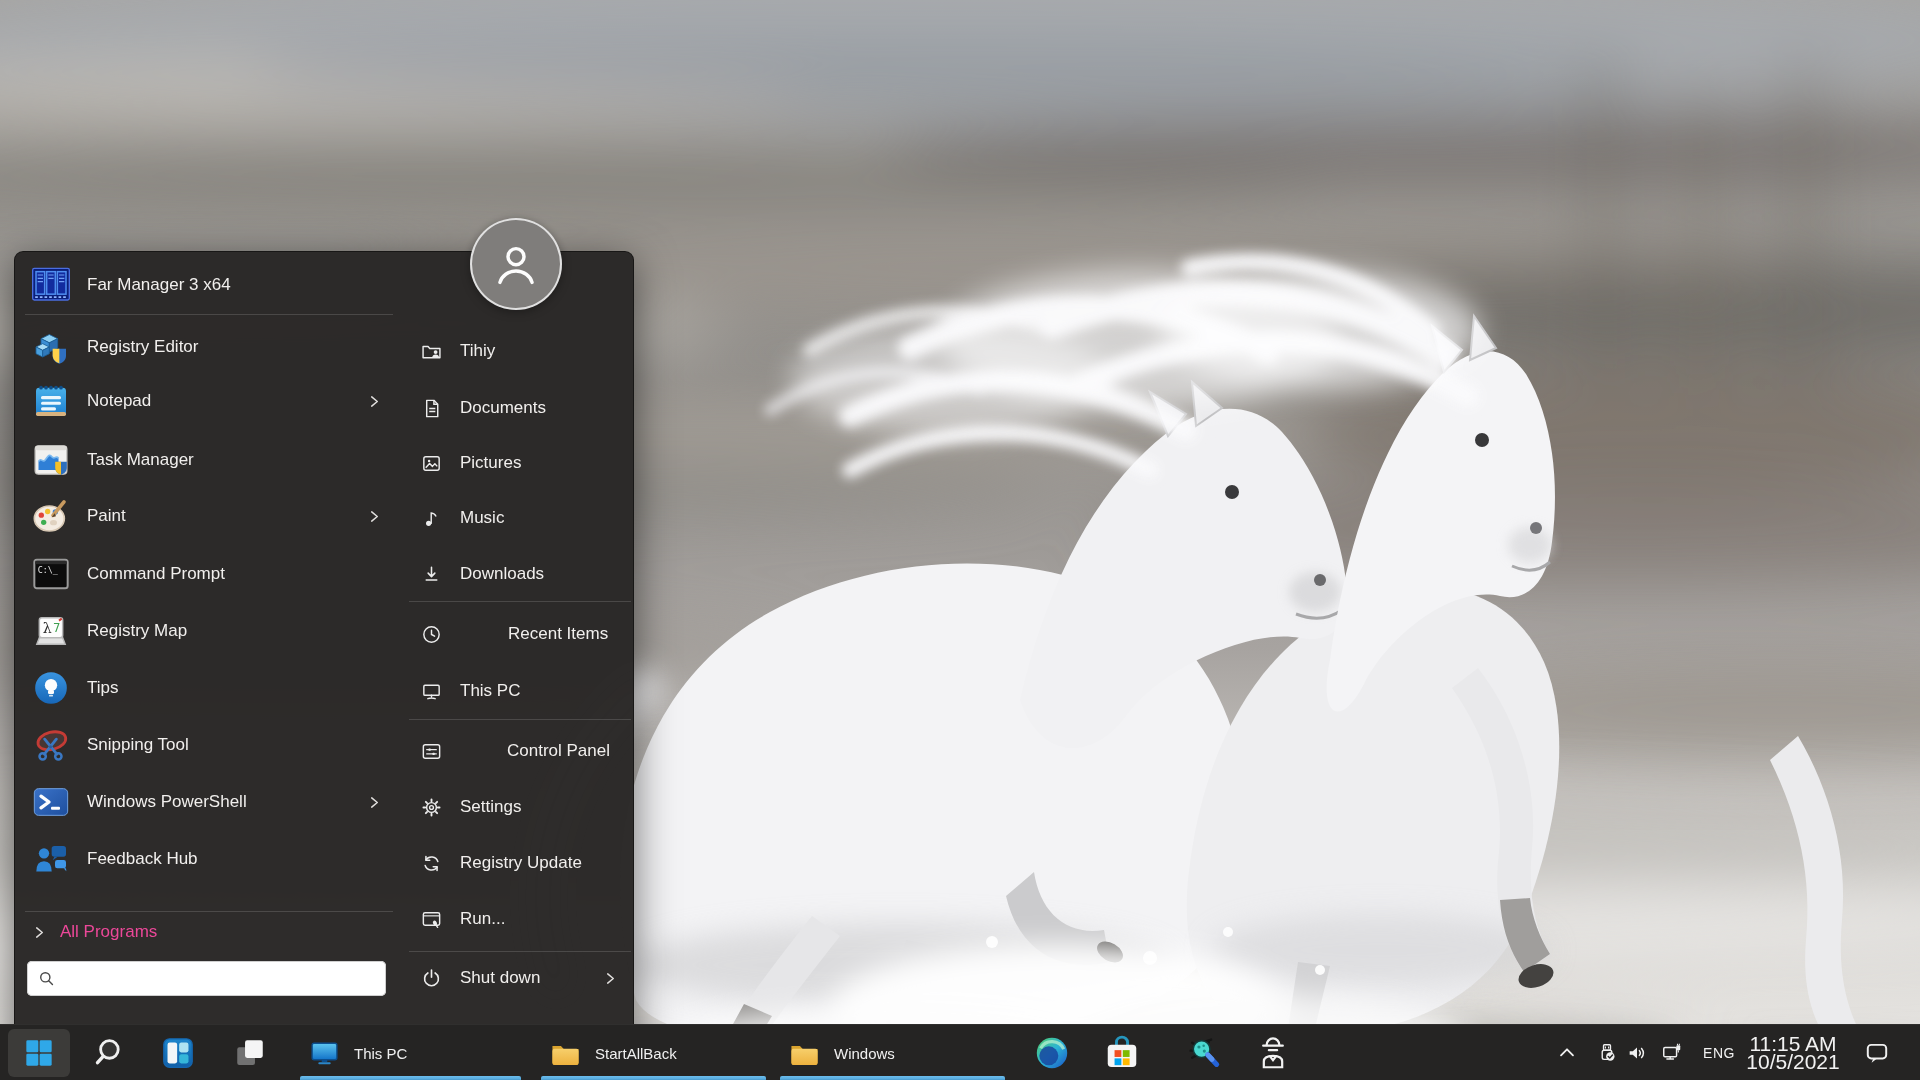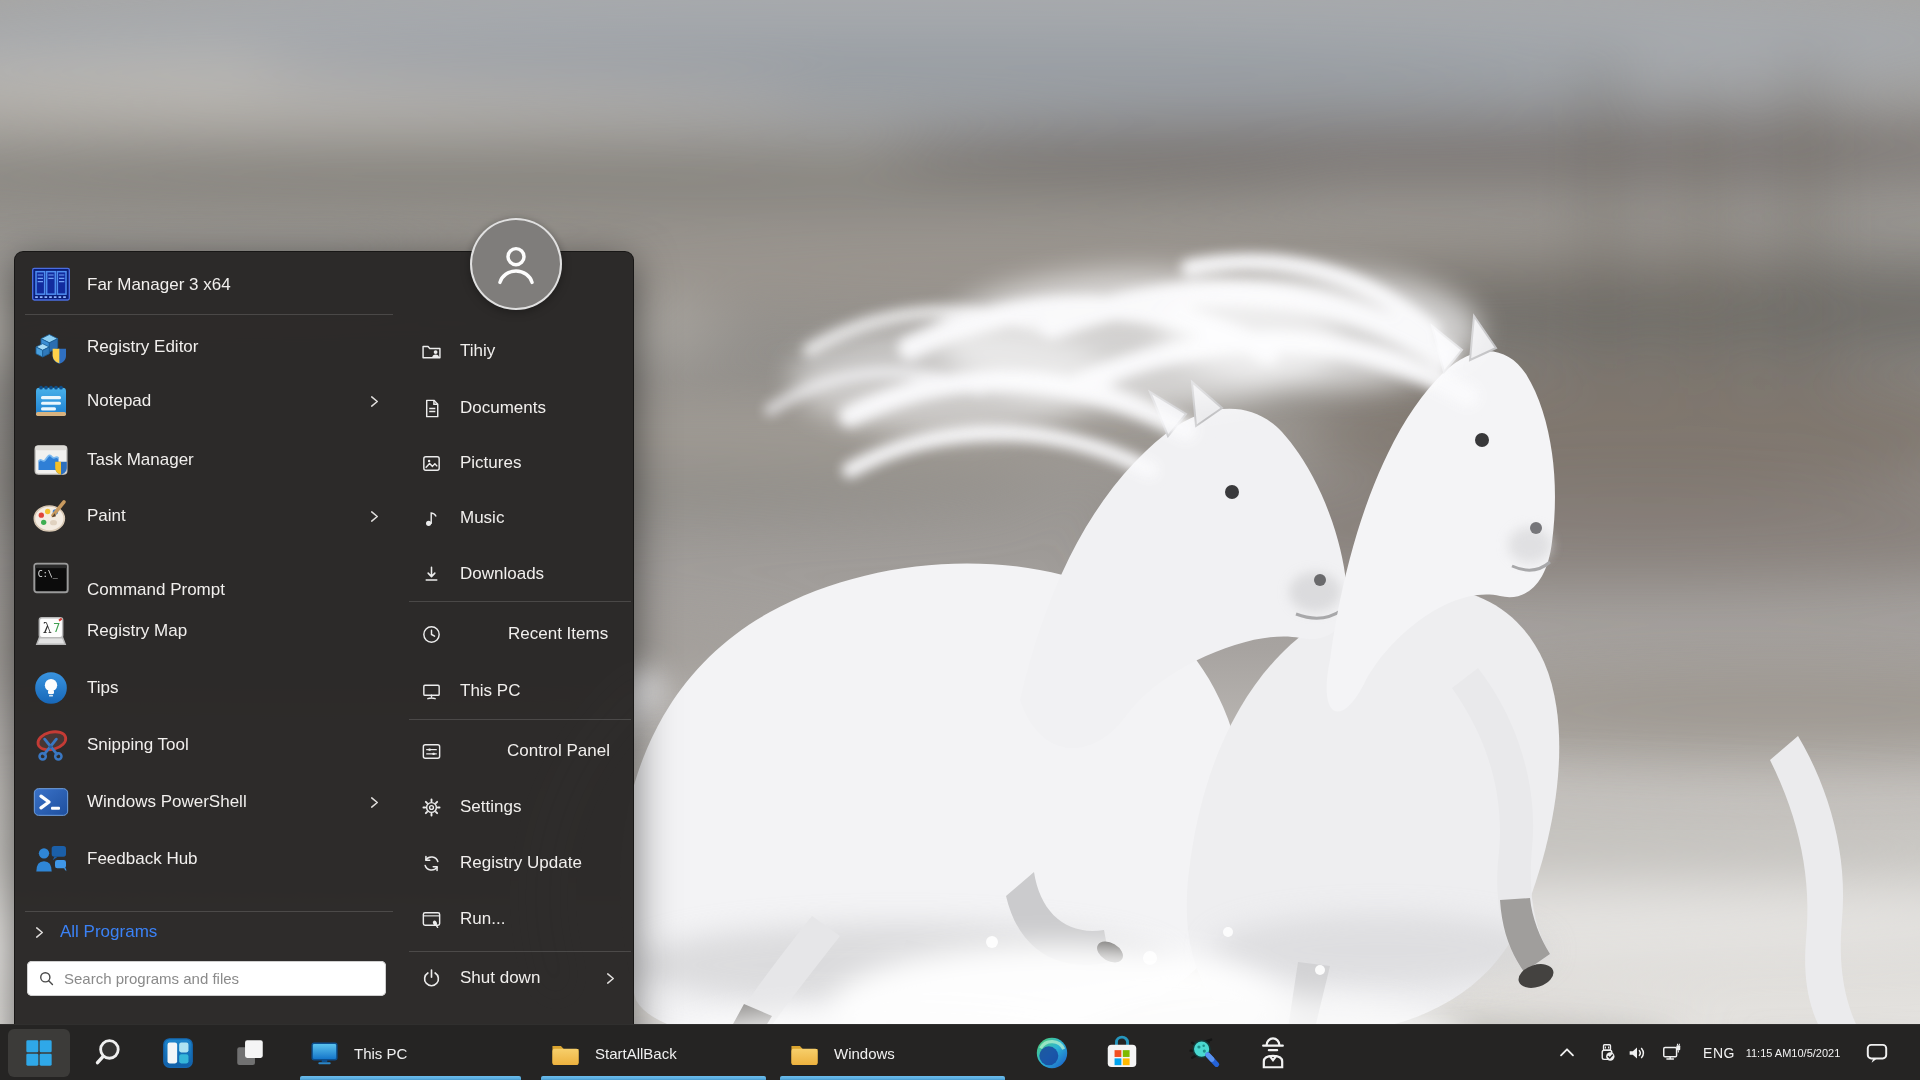--- a/index.html
+++ b/index.html
@@ -19,21 +19,21 @@
   .sm-ic{flex:0 0 auto;display:flex;align-items:center;justify-content:center;}
   .sm-label{white-space:nowrap;}
   .left-row{left:8px;width:372px;padding-left:6px;box-sizing:border-box;}
   .left-row .sm-ic{width:44px;height:44px;margin-right:14px;}
   .left-row .chev{margin-left:auto;margin-right:14px;}
   .right-row{left:394px;width:220px;padding-left:9px;box-sizing:border-box;height:48px;}
   .right-row .sm-ic{width:26px;height:26px;margin-right:16px;}
   .right-row .chev{margin-left:auto;margin-right:12px;}
   .divider{position:absolute;height:1px;background:rgba(255,255,255,.14);}
   #all-programs{position:absolute;left:8px;width:372px;height:44px;top:658px;
-    display:flex;align-items:center;color:#3b82f6;font-size:17px;border-radius:5px;}
+    display:flex;align-items:center;color:#ec4899;font-size:17px;border-radius:5px;}
   #all-programs .chev{margin:0 14px 0 10px;}
   #search-wrap{position:absolute;left:12px;top:709px;width:359px;height:35px;
     background:#fff;border-radius:5px;display:flex;align-items:center;
     box-shadow:inset 0 0 0 1px #cfcfcf;}
   #search-wrap svg{margin:0 8px 0 10px;flex:0 0 auto;}
   #search-input{border:0;outline:0;background:transparent;flex:1;font-size:15px;
     font-family:"Liberation Sans",sans-serif;color:#333;padding:0;height:100%;}
   #search-input::placeholder{color:#8a8a8a;}
 
   
@@ -44,22 +44,22 @@
   #start-btn{position:absolute;left:8px;top:4px;width:62px;height:48px;border-radius:6px;
     background:#3c3b39;display:flex;align-items:center;justify-content:center;}
   .app-btn{position:absolute;top:0;height:56px;display:flex;align-items:center;
     color:#f0f0f0;font-size:15px;}
   .app-btn .ab-ic{margin:0 13px 0 9px;display:flex;}
   .run-indicator{position:absolute;left:1px;right:1px;bottom:0;height:5px;border-radius:2px 2px 0 0;
     background:linear-gradient(180deg,#6cbcec 0%,#58ade0 55%,#3d87b8 100%);}
   .tray-ic{position:absolute;top:14px;width:30px;height:28px;display:flex;align-items:center;justify-content:center;}
   #tray-lang{position:absolute;left:1694px;top:0;width:50px;height:56px;display:flex;
     align-items:center;justify-content:center;color:#f2f2f2;font-size:14px;letter-spacing:.5px;}
-  #tray-clock{position:absolute;left:1740px;top:0;width:106px;height:56px;display:flex;flex-direction:row;
-    align-items:center;justify-content:center;color:#f2f2f2;font-size:11px;line-height:18px;}
+  #tray-clock{position:absolute;left:1740px;top:0;width:106px;height:56px;display:flex;flex-direction:column;
+    align-items:center;justify-content:center;color:#f2f2f2;font-size:21px;line-height:18px;}
   #tray-bubble{position:absolute;left:1862px;top:14px;width:30px;height:28px;display:flex;
     align-items:center;justify-content:center;}
   .hidden-defs{position:absolute;width:0;height:0;overflow:hidden;}
 </style>
 </head>
 <body>
 
 <div id="stage">
 
   <svg id="wallpaper" width="1920" height="1080" viewBox="0 0 1920 1080" preserveAspectRatio="none">
@@ -243,21 +243,21 @@
           <span class="sm-ic">
             <svg width="40" height="40" viewBox="0 0 24 24">
               <use href="#i-paint"></use>
             </svg>
           </span>
           <span class="sm-label">Paint</span>
           <svg width="13" height="13" viewBox="0 0 14 14" class="chev">
             <use href="#i-chevron-right"></use>
           </svg>
         </div>
-        <div class="sm-row left-row" style="top: 296px; align-items: flex-end;">
+        <div class="sm-row left-row" style="top: 296px;">
           <span class="sm-ic">
             <svg width="40" height="40" viewBox="0 0 24 24">
               <use href="#i-command-prompt"></use>
             </svg>
           </span>
           <span class="sm-label">Command Prompt</span>
         </div>
         <div class="sm-row left-row" style="top: 353px;">
           <span class="sm-ic">
             <svg width="40" height="40" viewBox="0 0 24 24">
@@ -411,21 +411,20 @@
       <svg class="chev" width="13" height="13" viewBox="0 0 14 14">
         <path d="M4 2 L10 7 L4 12" stroke="#e2e0de" stroke-width="1.6" fill="none" stroke-linecap="round" stroke-linejoin="round"></path>
       </svg>
       <span>All Programs</span>
     </div>
 
     <div id="search-wrap">
       <svg width="19" height="19" viewBox="0 0 24 24">
           <use href="#i-search-dark"></use>
         </svg>
-      <input id="search-input" type="text" placeholder="Search programs and files" style="">
     </div>
   <div class="divider" style="top: 62px; left: 10px; width: 368px;"></div>
       <div class="divider" style="top: 659px; left: 10px; width: 368px;"></div>
       <div class="divider" style="top: 349px; left: 394px; width: 222px;"></div>
       <div class="divider" style="top: 467px; left: 394px; width: 222px;"></div>
       <div class="divider" style="top: 699px; left: 394px; width: 222px;"></div>
     </div>
 
   <div id="taskbar" style="background: rgb(37, 36, 35);">
     <div id="start-btn">

